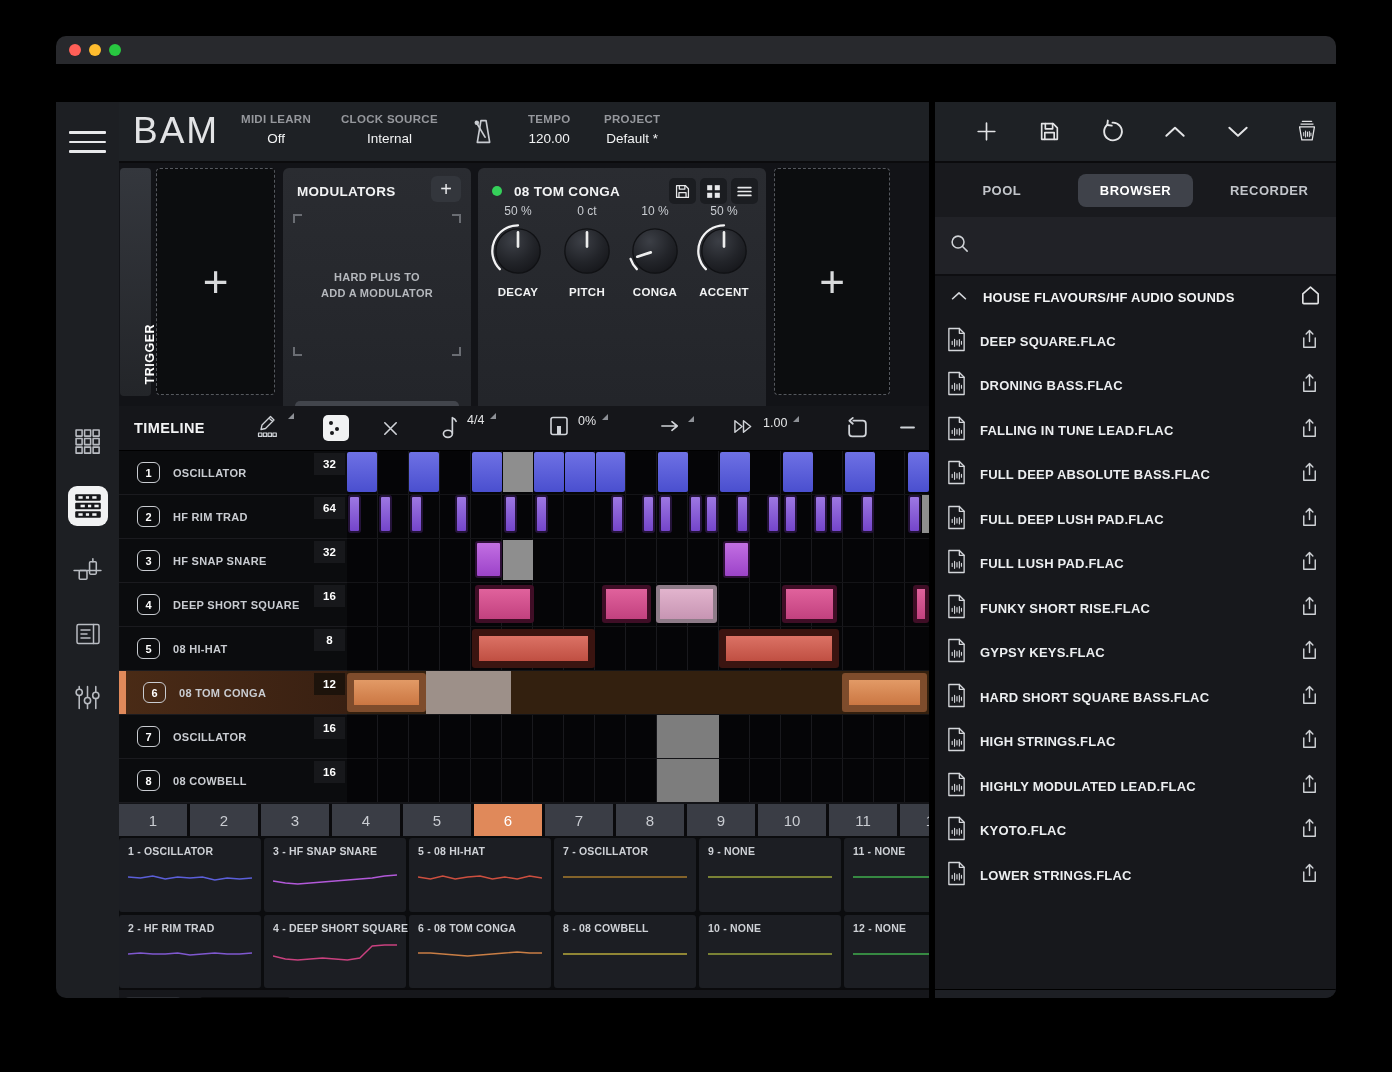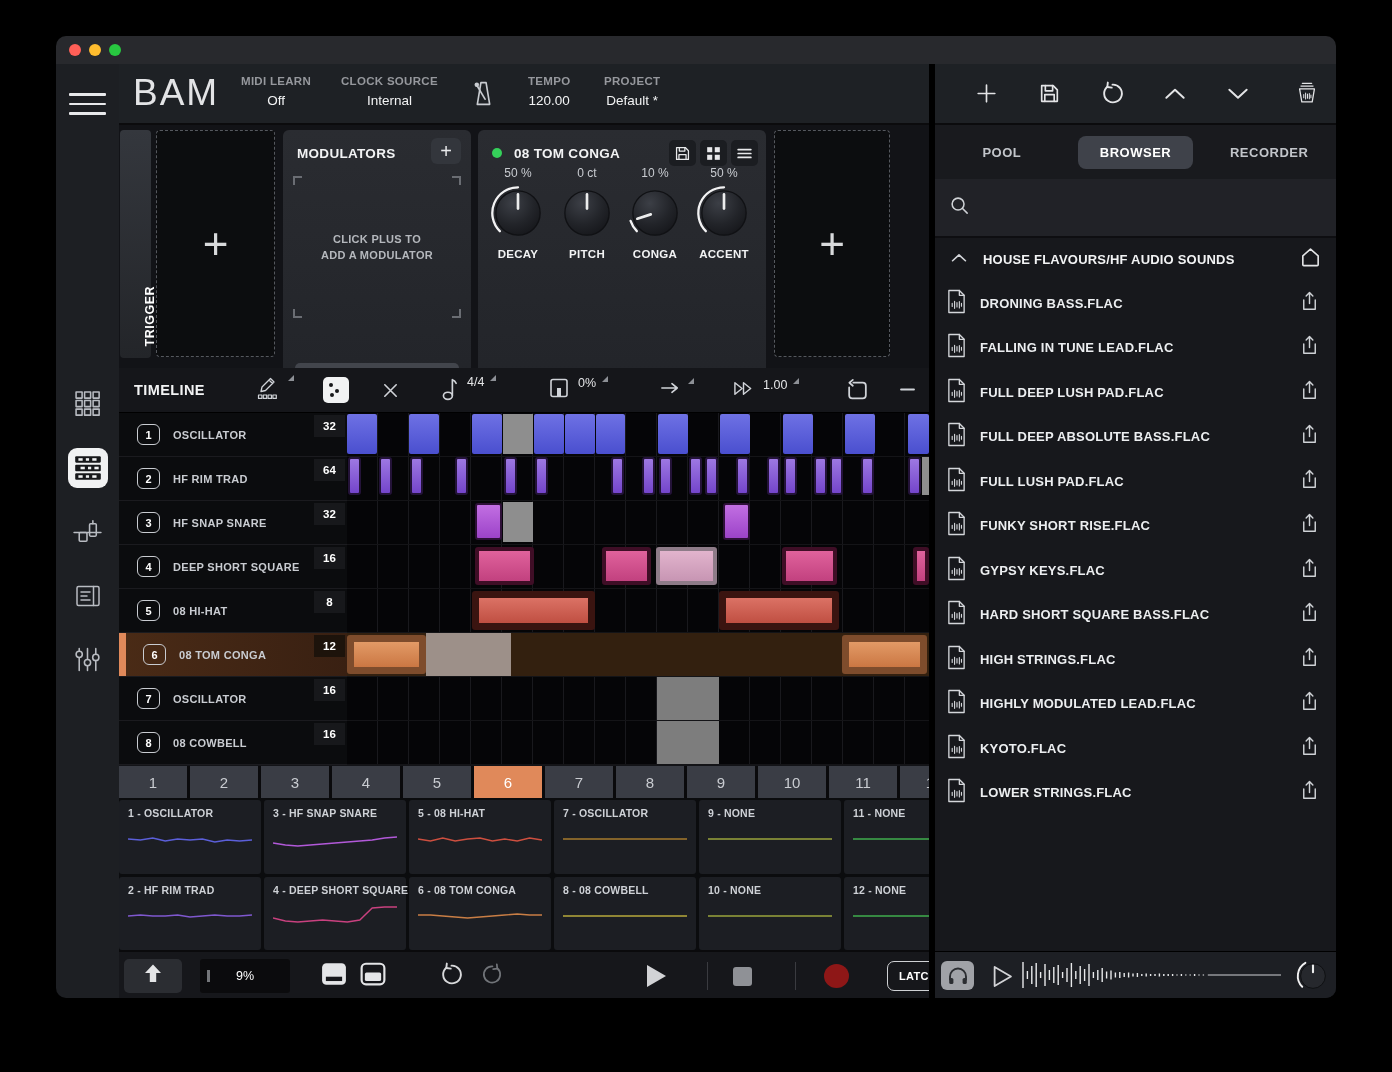--- a/index.html
+++ b/index.html
@@ -2,21 +2,21 @@
 <html><head>
 <meta charset="utf-8">
 <style>
   html,body{margin:0;padding:0;background:#000;width:1392px;height:1072px;
     font-family:"Liberation Sans",sans-serif;-webkit-font-smoothing:antialiased;}
   *{box-sizing:border-box;}
   .window{position:absolute;left:56px;top:36px;width:1280px;height:962px;background:#000;
     border-radius:10px;overflow:hidden;}
   .titlebar{height:28px;background:#28292d;display:flex;align-items:center;padding-left:13px;gap:8px;}
   .tl{width:12px;height:12px;border-radius:50%;}
-  .winbody{position:relative;height:934px;display:flex;background:#000;}
+  .winbody{position:relative;height:934px;display:flex;background:#000;margin-top:38px;}
   
   .sidebar{width:63px;background:#1d1f23;display:flex;flex-direction:column;align-items:center;flex:none;}
   .hamburger{margin-top:22px;width:37px;cursor:pointer;}
   .hamburger div{height:2.5px;background:#e8e9eb;margin:7px 0;border-radius:1px;}
   .side-icons{margin-top:262px;display:flex;flex-direction:column;align-items:center;gap:24px;color:#b9bcc2;}
   .side-ic{width:40px;height:40px;display:flex;align-items:center;justify-content:center;}
   .side-ic.active{background:#f1f2f3;border-radius:9px;}
   
   .main{width:810px;flex:none;background:#131418;display:flex;flex-direction:column;position:relative;}
   .gapcol{width:6px;flex:none;background:#000;}
@@ -264,21 +264,21 @@
           <div class="mod-head">
             <span class="panel-title">MODULATORS</span>
             <span class="mod-plusbtn">+</span>
           </div>
           <div class="droparea">
             <div class="corner c-tl"></div>
             <div class="corner c-tr"></div>
             <div class="corner c-bl"></div>
             <div class="corner c-br"></div>
             <div class="hint">
-              <div>CLICK PLUS TO</div>
+              <div>HARD PLUS TO</div>
               <div>ADD A MODULATOR</div>
             </div>
           </div>
           <div class="mod-bottom">+</div>
         </div>
         <div class="panel" style="left:359px;width:288px">
           <div class="inst-head">
             <span class="green-dot"></span>
             <span class="panel-title">08 TOM CONGA</span>
             <span class="inst-btns">
@@ -742,20 +742,32 @@
               <path d="M4 10.2 12 3.2l8 7v9.3a1 1 0 0 1-1 1H5a1 1 0 0 1-1-1z" stroke-width="1.7"></path>
             </svg></span>
       </div>
       <div class="rp-files" id="rp-files">
           <div class="file-row">
             <span class="file-icon"><svg viewBox="0 0 22 26" width="21" height="25" fill="none" stroke="currentColor" stroke-width="1.6" stroke-linecap="round" stroke-linejoin="round">
                 <path d="M3 1.5h11l5 5v18H3z" stroke-width="1.4"></path>
                 <path d="M14 1.5v5h5" stroke-width="1.4"></path>
                 <path d="M6.5 14.8v3.4M9 12.8v7.4M11.5 14.2v4.6M14 13.2v6.6M16.2 15v3" stroke-width="1.2"></path>
               </svg></span>
+  <span class="file-name">DEEP SQUARE.FLAC</span>
+  <span class="file-share"><svg viewBox="0 0 24 24" width="23" height="23" fill="none" stroke="currentColor" stroke-width="1.6" stroke-linecap="round" stroke-linejoin="round">
+                <path d="M6 10.5v9.5h12v-9.5" stroke-width="1.5"></path>
+                <path d="M12 14V3.2M8.5 6.2 12 2.7l3.5 3.5" stroke-width="1.5"></path>
+              </svg></span>
+          </div>
+          <div class="file-row">
+            <span class="file-icon"><svg viewBox="0 0 22 26" width="21" height="25" fill="none" stroke="currentColor" stroke-width="1.6" stroke-linecap="round" stroke-linejoin="round">
+                <path d="M3 1.5h11l5 5v18H3z" stroke-width="1.4"></path>
+                <path d="M14 1.5v5h5" stroke-width="1.4"></path>
+                <path d="M6.5 14.8v3.4M9 12.8v7.4M11.5 14.2v4.6M14 13.2v6.6M16.2 15v3" stroke-width="1.2"></path>
+              </svg></span>
   <span class="file-name">DRONING BASS.FLAC</span>
   <span class="file-share"><svg viewBox="0 0 24 24" width="23" height="23" fill="none" stroke="currentColor" stroke-width="1.6" stroke-linecap="round" stroke-linejoin="round">
                 <path d="M6 10.5v9.5h12v-9.5" stroke-width="1.5"></path>
                 <path d="M12 14V3.2M8.5 6.2 12 2.7l3.5 3.5" stroke-width="1.5"></path>
               </svg></span>
           </div>
           <div class="file-row">
             <span class="file-icon"><svg viewBox="0 0 22 26" width="21" height="25" fill="none" stroke="currentColor" stroke-width="1.6" stroke-linecap="round" stroke-linejoin="round">
                 <path d="M3 1.5h11l5 5v18H3z" stroke-width="1.4"></path>
                 <path d="M14 1.5v5h5" stroke-width="1.4"></path>
@@ -766,33 +778,33 @@
                 <path d="M6 10.5v9.5h12v-9.5" stroke-width="1.5"></path>
                 <path d="M12 14V3.2M8.5 6.2 12 2.7l3.5 3.5" stroke-width="1.5"></path>
               </svg></span>
           </div>
           <div class="file-row">
             <span class="file-icon"><svg viewBox="0 0 22 26" width="21" height="25" fill="none" stroke="currentColor" stroke-width="1.6" stroke-linecap="round" stroke-linejoin="round">
                 <path d="M3 1.5h11l5 5v18H3z" stroke-width="1.4"></path>
                 <path d="M14 1.5v5h5" stroke-width="1.4"></path>
                 <path d="M6.5 14.8v3.4M9 12.8v7.4M11.5 14.2v4.6M14 13.2v6.6M16.2 15v3" stroke-width="1.2"></path>
               </svg></span>
+  <span class="file-name">FULL DEEP ABSOLUTE BASS.FLAC</span>
+  <span class="file-share"><svg viewBox="0 0 24 24" width="23" height="23" fill="none" stroke="currentColor" stroke-width="1.6" stroke-linecap="round" stroke-linejoin="round">
+                <path d="M6 10.5v9.5h12v-9.5" stroke-width="1.5"></path>
+                <path d="M12 14V3.2M8.5 6.2 12 2.7l3.5 3.5" stroke-width="1.5"></path>
+              </svg></span>
+          </div>
+          <div class="file-row">
+            <span class="file-icon"><svg viewBox="0 0 22 26" width="21" height="25" fill="none" stroke="currentColor" stroke-width="1.6" stroke-linecap="round" stroke-linejoin="round">
+                <path d="M3 1.5h11l5 5v18H3z" stroke-width="1.4"></path>
+                <path d="M14 1.5v5h5" stroke-width="1.4"></path>
+                <path d="M6.5 14.8v3.4M9 12.8v7.4M11.5 14.2v4.6M14 13.2v6.6M16.2 15v3" stroke-width="1.2"></path>
+              </svg></span>
   <span class="file-name">FULL DEEP LUSH PAD.FLAC</span>
-  <span class="file-share"><svg viewBox="0 0 24 24" width="23" height="23" fill="none" stroke="currentColor" stroke-width="1.6" stroke-linecap="round" stroke-linejoin="round">
-                <path d="M6 10.5v9.5h12v-9.5" stroke-width="1.5"></path>
-                <path d="M12 14V3.2M8.5 6.2 12 2.7l3.5 3.5" stroke-width="1.5"></path>
-              </svg></span>
-          </div>
-          <div class="file-row">
-            <span class="file-icon"><svg viewBox="0 0 22 26" width="21" height="25" fill="none" stroke="currentColor" stroke-width="1.6" stroke-linecap="round" stroke-linejoin="round">
-                <path d="M3 1.5h11l5 5v18H3z" stroke-width="1.4"></path>
-                <path d="M14 1.5v5h5" stroke-width="1.4"></path>
-                <path d="M6.5 14.8v3.4M9 12.8v7.4M11.5 14.2v4.6M14 13.2v6.6M16.2 15v3" stroke-width="1.2"></path>
-              </svg></span>
-  <span class="file-name">FULL DEEP ABSOLUTE BASS.FLAC</span>
   <span class="file-share"><svg viewBox="0 0 24 24" width="23" height="23" fill="none" stroke="currentColor" stroke-width="1.6" stroke-linecap="round" stroke-linejoin="round">
                 <path d="M6 10.5v9.5h12v-9.5" stroke-width="1.5"></path>
                 <path d="M12 14V3.2M8.5 6.2 12 2.7l3.5 3.5" stroke-width="1.5"></path>
               </svg></span>
           </div>
           <div class="file-row">
             <span class="file-icon"><svg viewBox="0 0 22 26" width="21" height="25" fill="none" stroke="currentColor" stroke-width="1.6" stroke-linecap="round" stroke-linejoin="round">
                 <path d="M3 1.5h11l5 5v18H3z" stroke-width="1.4"></path>
                 <path d="M14 1.5v5h5" stroke-width="1.4"></path>
                 <path d="M6.5 14.8v3.4M9 12.8v7.4M11.5 14.2v4.6M14 13.2v6.6M16.2 15v3" stroke-width="1.2"></path>

